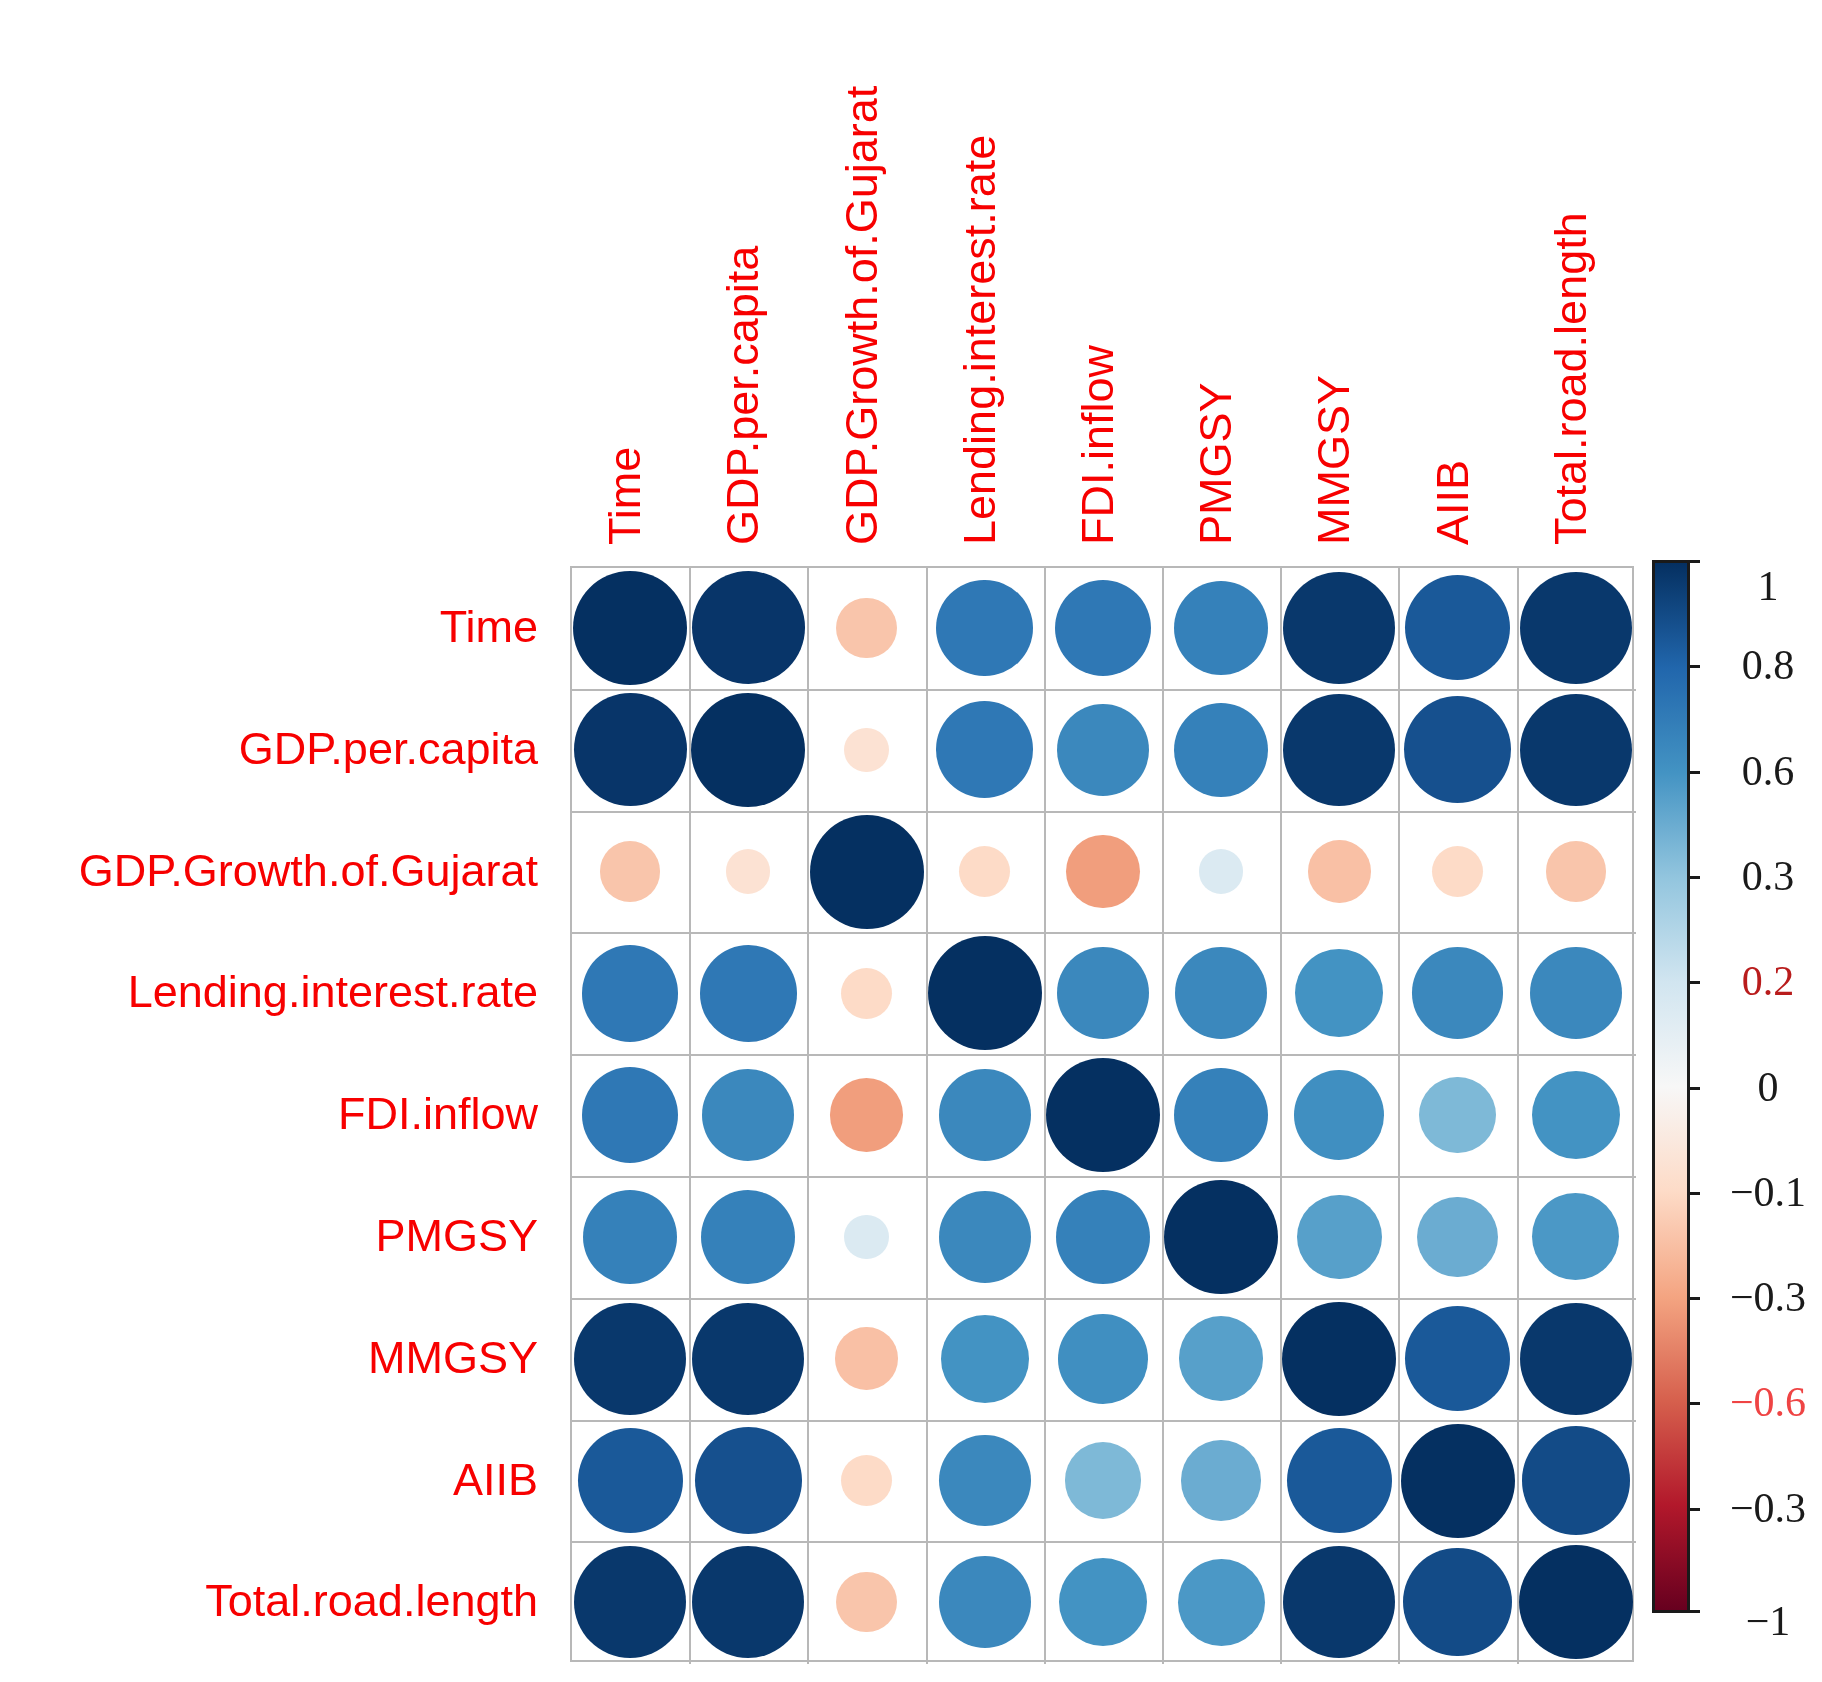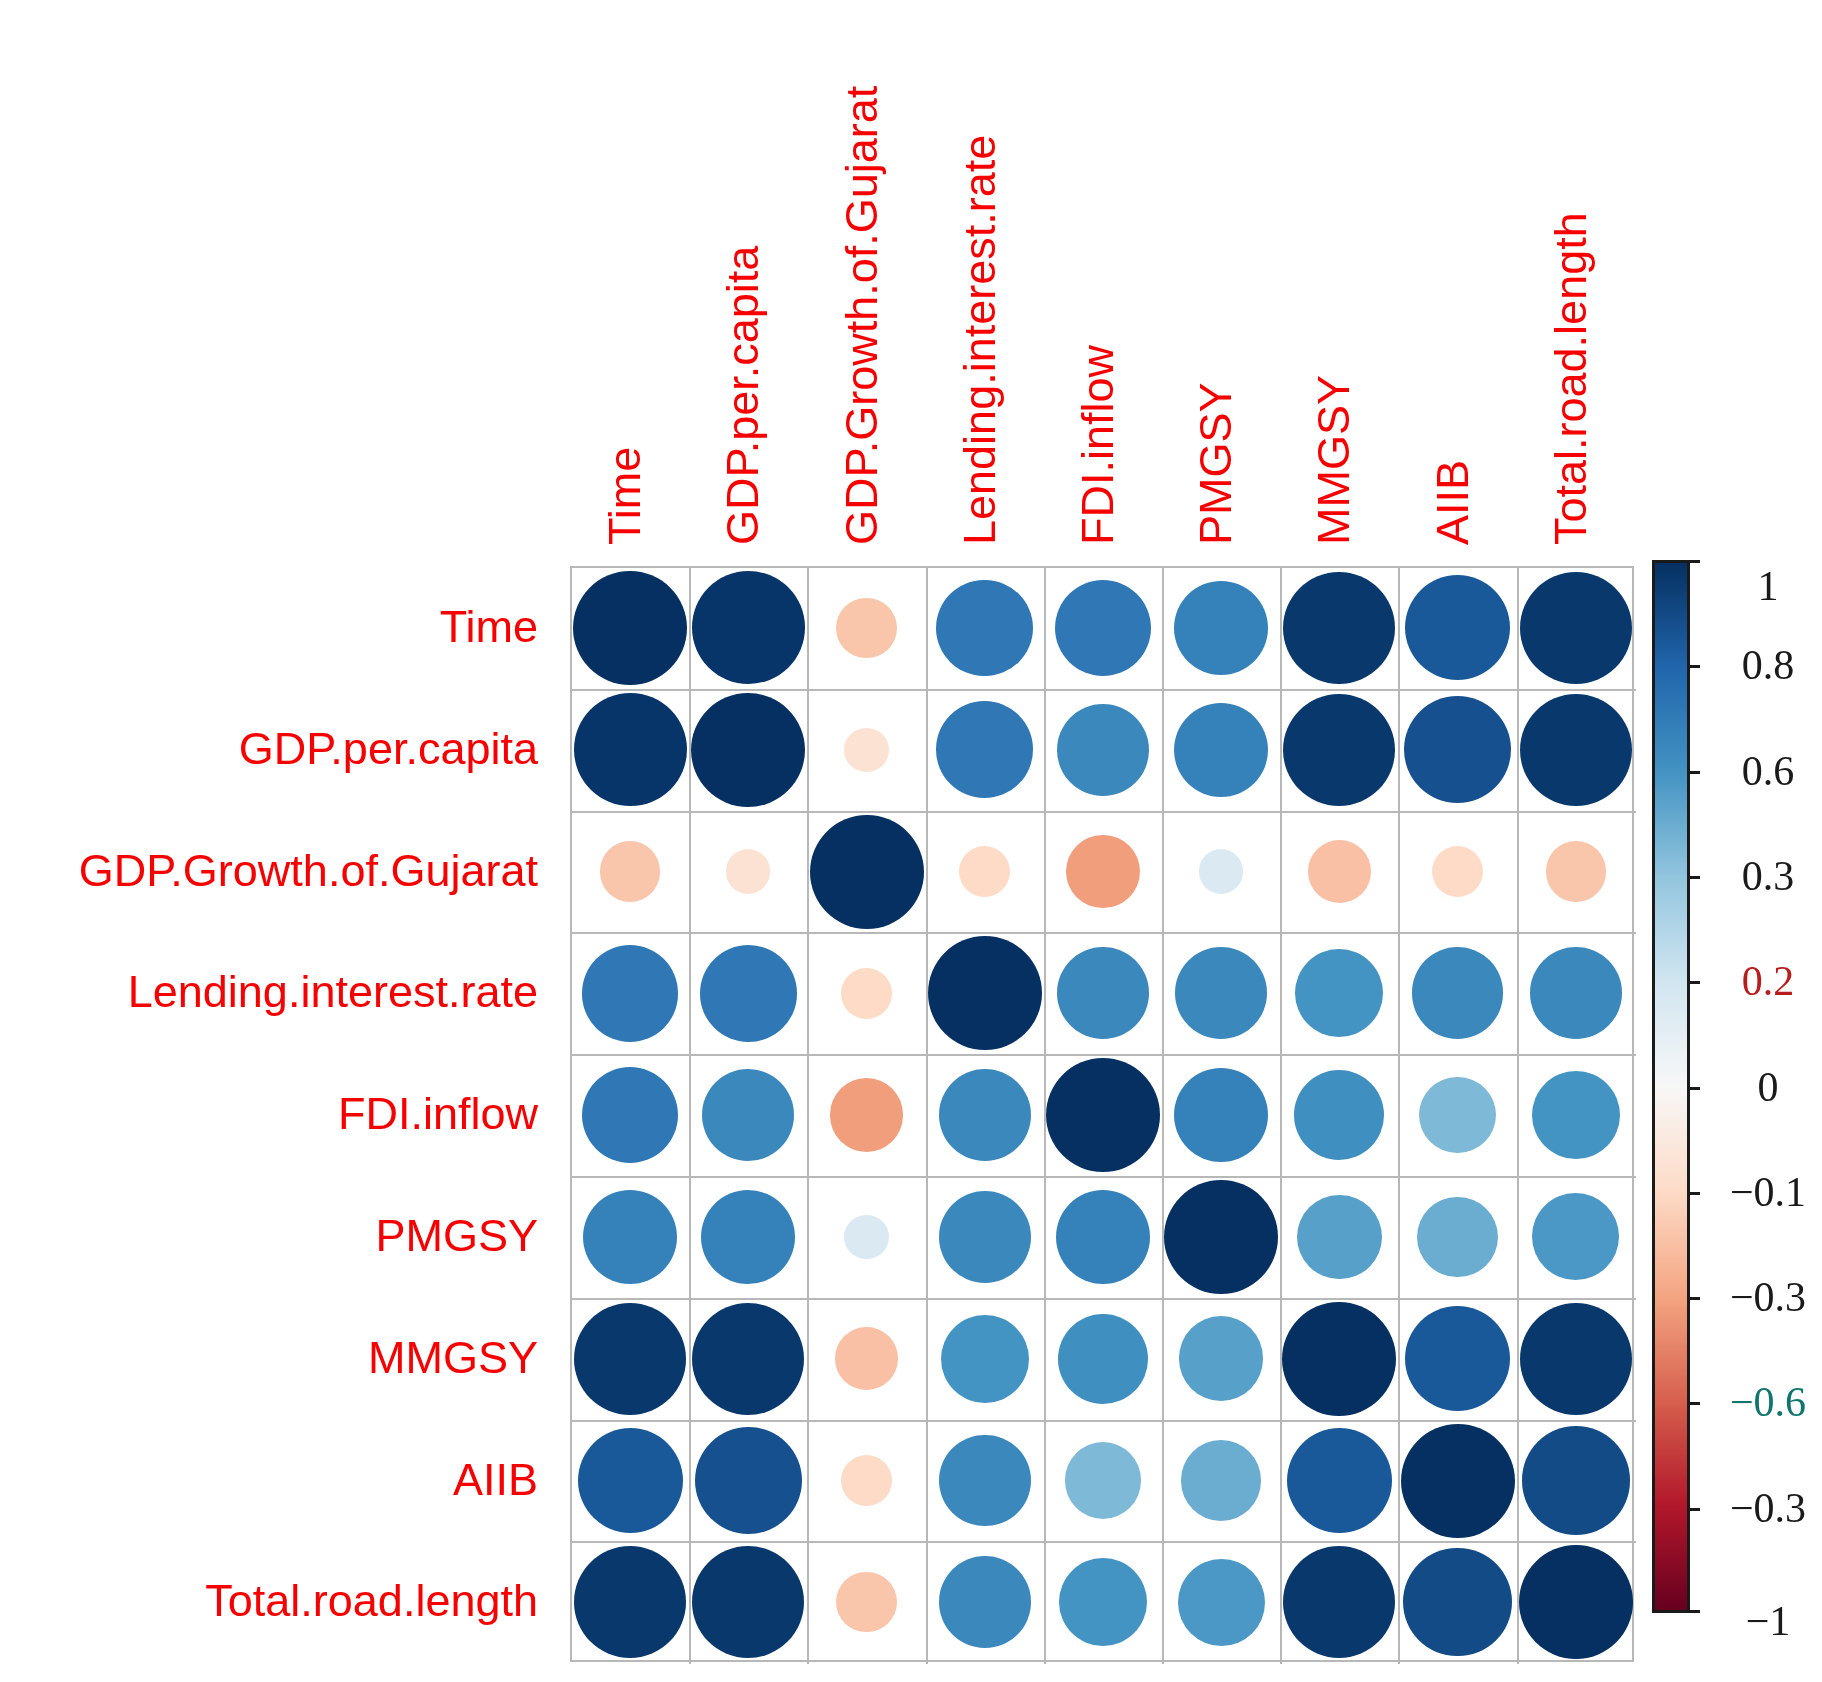--- a/index.html
+++ b/index.html
@@ -156,19 +156,19 @@
       <div class="cbar-label" style="color: rgb(26, 26, 26); left: 1716px; top: 854.9px;">0.3</div>
       <div class="cbar-tick" style="left: 1690px; width: 10px; top: 981.2px; background: rgb(26, 26, 26);"></div>
       <div class="cbar-label" style="color: #b91c1c; left: 1716px; top: 960.2px;">0.2</div>
       <div class="cbar-tick" style="left: 1690px; width: 10px; top: 1086.5px; background: rgb(26, 26, 26);"></div>
       <div class="cbar-label" style="color: rgb(26, 26, 26); left: 1716px; top: 1065.5px;">0</div>
       <div class="cbar-tick" style="left: 1690px; width: 10px; top: 1191.8px; background: rgb(26, 26, 26);"></div>
       <div class="cbar-label" style="color: rgb(26, 26, 26); left: 1716px; top: 1170.8px;">−0.1</div>
       <div class="cbar-tick" style="left: 1690px; width: 10px; top: 1297.1px; background: rgb(26, 26, 26);"></div>
       <div class="cbar-label" style="color: rgb(26, 26, 26); left: 1716px; top: 1276.1px;">−0.3</div>
       <div class="cbar-tick" style="left: 1690px; width: 10px; top: 1402.4px; background: rgb(26, 26, 26);"></div>
-      <div class="cbar-label" style="color: #0f766e; left: 1716px; top: 1381.4px;">−0.6</div>
+      <div class="cbar-label" style="color: #ef4444; left: 1716px; top: 1381.4px;">−0.6</div>
       <div class="cbar-tick" style="left: 1690px; width: 10px; top: 1507.7px; background: rgb(26, 26, 26);"></div>
       <div class="cbar-label" style="color: rgb(26, 26, 26); left: 1716px; top: 1486.7px;">−0.3</div>
       <div class="cbar-tick" style="left: 1690px; width: 10px; top: 1610px; background: rgb(26, 26, 26);"></div>
       <div class="cbar-label" style="color: rgb(26, 26, 26); left: 1716px; top: 1600px;">−1</div>
     </div>
 </div>
 
 </body></html>

